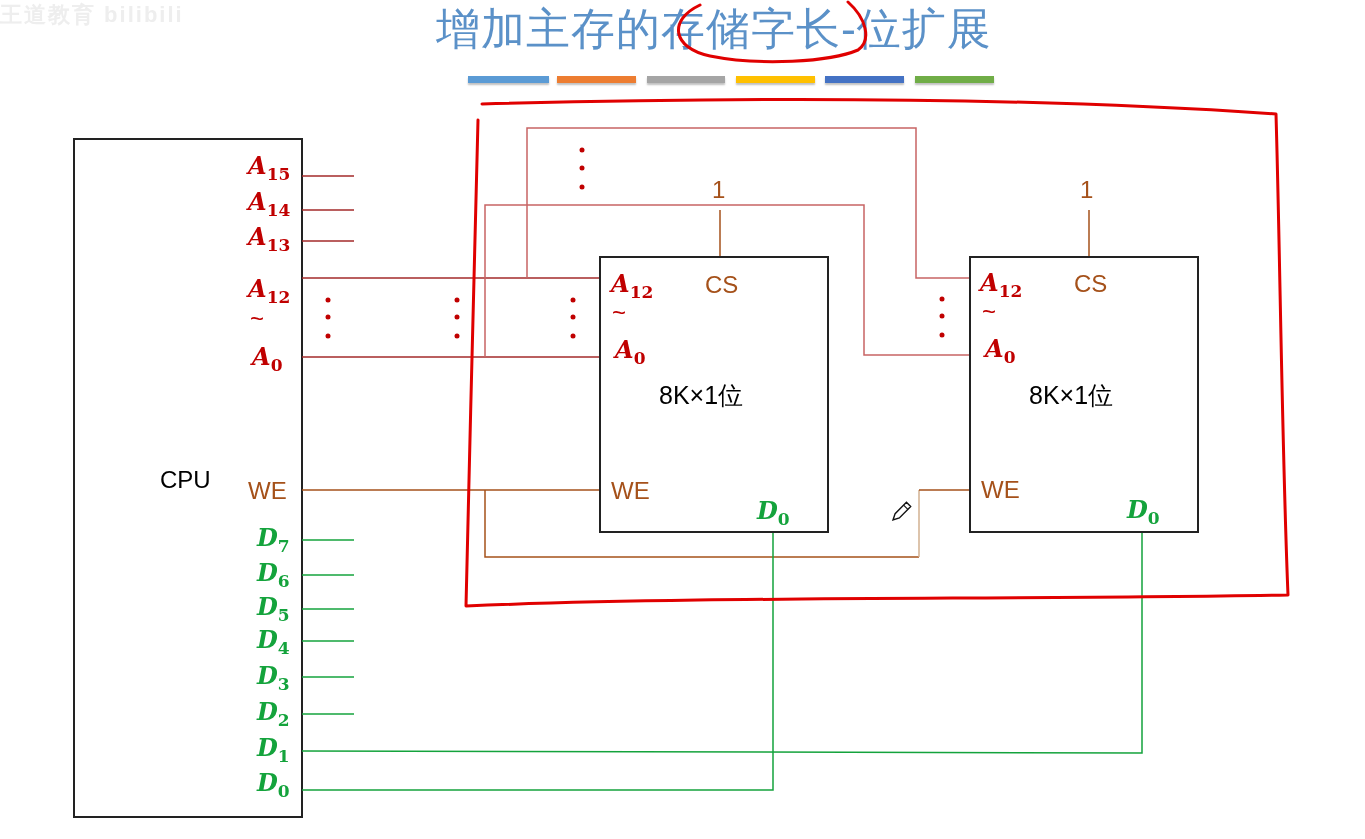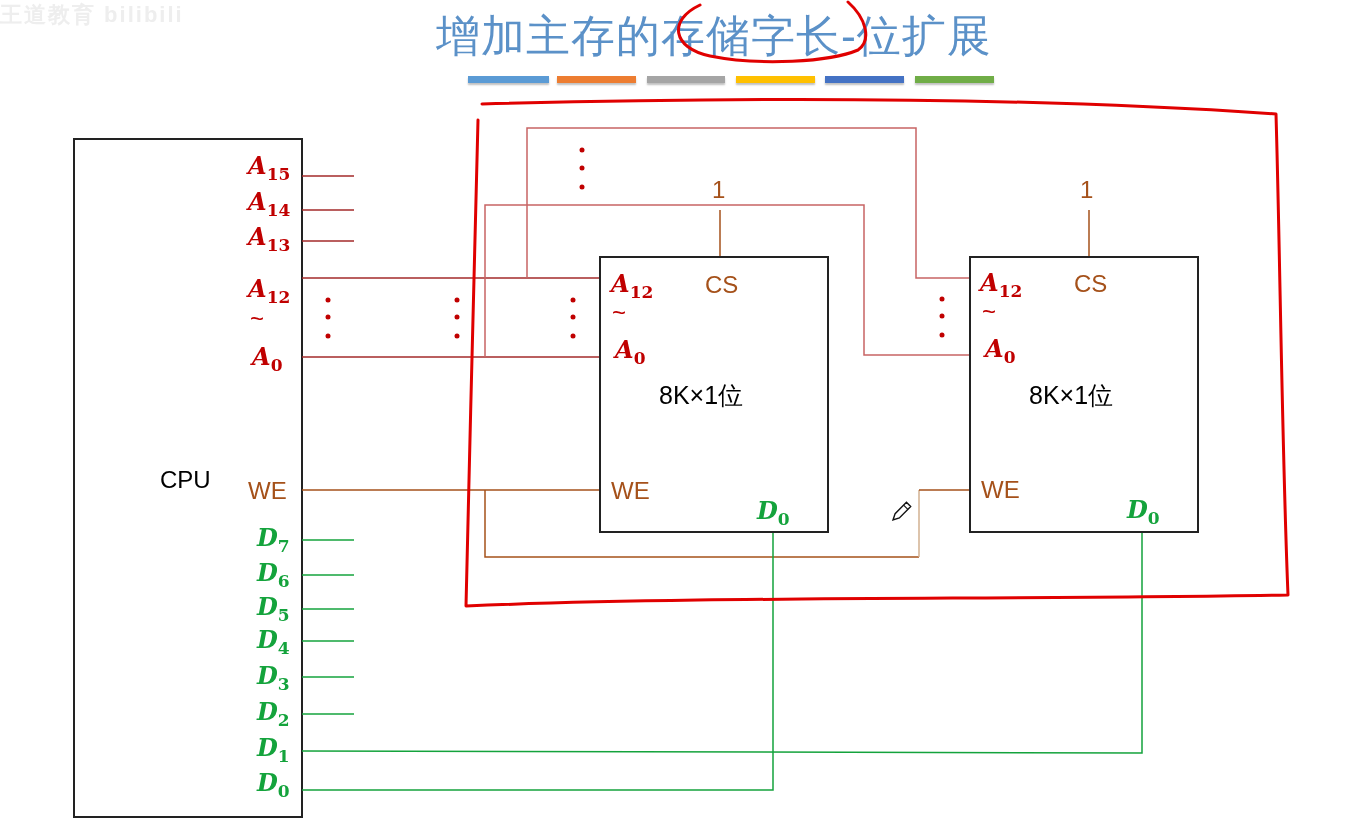--- a/index.html
+++ b/index.html
@@ -7,21 +7,21 @@
     width: 1365px; height: 839px; position: relative; overflow: hidden;
     background: #ffffff;
     font-family: "Liberation Sans", "DejaVu Sans", sans-serif;
   }
   .watermark {
     position: absolute; left: 0; top: 0; height: 30px;
     font-size: 22px; font-weight: bold; color: #eeeeee;
     letter-spacing: 2px; white-space: nowrap;
   }
   .title {
-    position: absolute; left: 436px; top: 7px; width: 600px; height: 56px;
+    position: absolute; left: 436px; top: 0px; width: 600px; height: 56px;
     font-family: "DejaVu Serif", "Liberation Serif", serif;
     font-size: 44px; color: #5b91c8; letter-spacing: 1px; white-space: nowrap;
   }
   .color-bars { position: absolute; left: 468px; top: 76px; width: 530px; height: 10px; }
   .color-bar {
     position: absolute; top: 0; height: 7px;
     box-shadow: 0 2px 2px rgba(0,0,0,0.25);
   }
   svg.diagram { position: absolute; left: 0; top: 0; }
   .lbl-a { font-family: "DejaVu Serif", "Liberation Serif", serif; font-style: italic; font-weight: bold; fill: #c00000; }

